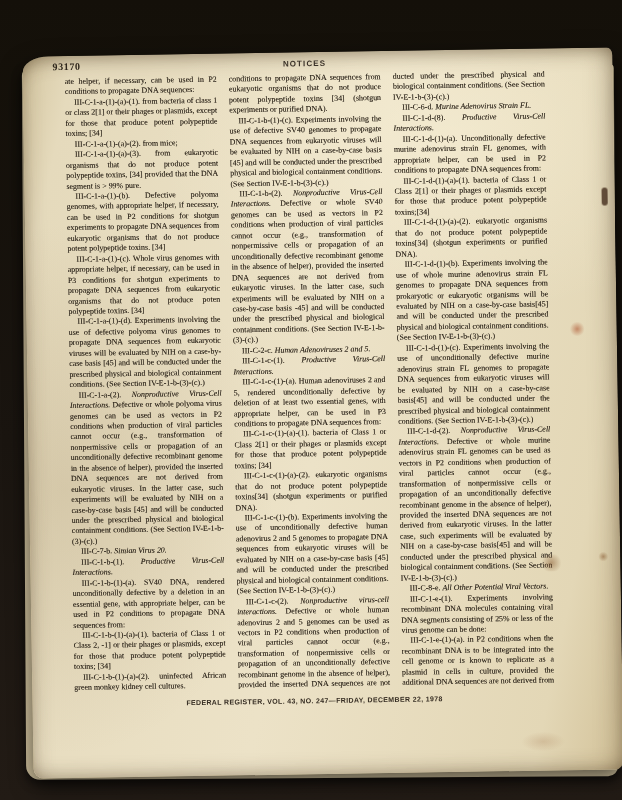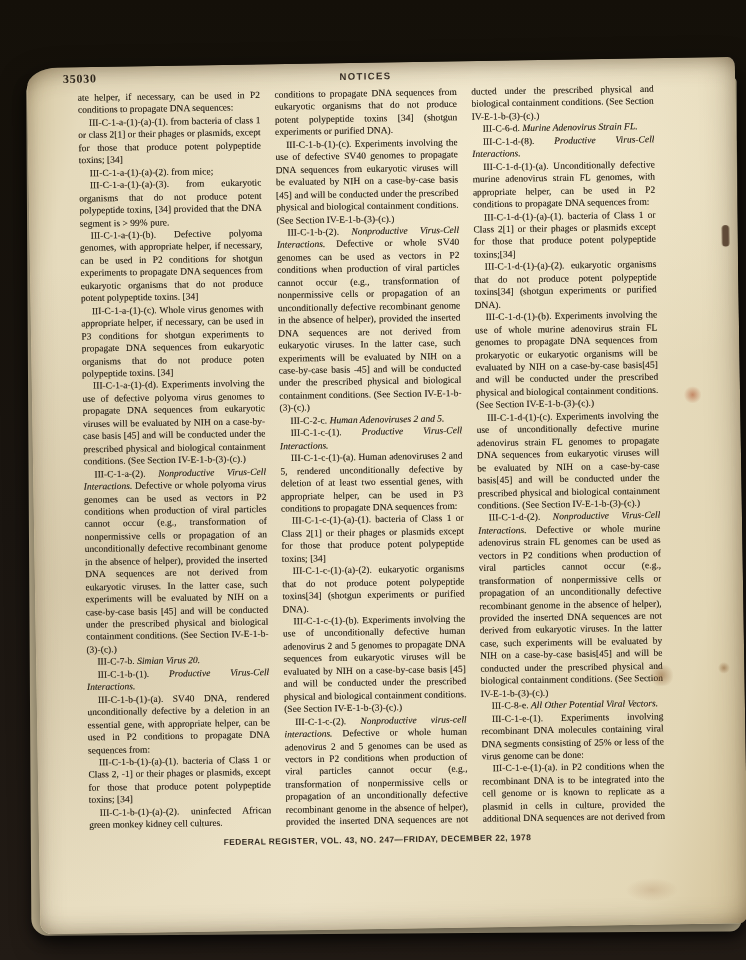--- a/index.html
+++ b/index.html
@@ -60,21 +60,21 @@
   #stain-brown { left:510px; top:506px; width:22px; height:17px; background:radial-gradient(circle, rgba(132,86,44,.5), rgba(132,86,44,0) 72%); }
   #stain-small { left:568px; top:504px; width:10px; height:10px; background:radial-gradient(circle, rgba(132,86,44,.55), rgba(132,86,44,0) 70%); }
   #stain-corner{ left:488px; top:683px; width:44px; height:20px; background:radial-gradient(ellipse, rgba(150,100,60,.22), rgba(150,100,60,0) 70%); }
 </style>
 </head>
 <body>
 
 <div id="paper-under"></div>
 
 <div id="paper">
-  <div id="page-number">35030</div>
+  <div id="page-number">93170</div>
   <div id="running-head">NOTICES</div>
 
   <div id="columns">
     <div class="col">
         <p class="cont"><span>ate helper, if necessary, can be used in P2 conditions to propagate DNA sequences:</span></p>
         <p class=""><span>III-C-1-a-(1)-(a)-(1). from bacteria of class 1 or class 2[1] or their phages or plasmids, except for those that produce potent polypeptide toxins; [34]</span></p>
         <p class=""><span>III-C-1-a-(1)-(a)-(2). from mice;</span></p>
         <p class=""><span>III-C-1-a-(1)-(a)-(3). from eukaryotic organisms that do not produce potent polypeptide toxins, [34] provided that the DNA segment is &gt; 99% pure.</span></p>
         <p class=""><span>III-C-1-a-(1)-(b). Defective polyoma genomes, with appropriate helper, if necessary, can be used in P2 conditions for shotgun experiments to propagate DNA sequences from eukaryotic organisms that do not produce potent polypeptide toxins. [34]</span></p>
         <p class=""><span>III-C-1-a-(1)-(c). Whole virus genomes with appropriate helper, if necessary, can be used in P3 conditions for shotgun experiments to propagate DNA sequences from eukaryotic organisms that do not produce poten polypeptide toxins. [34]</span></p>

